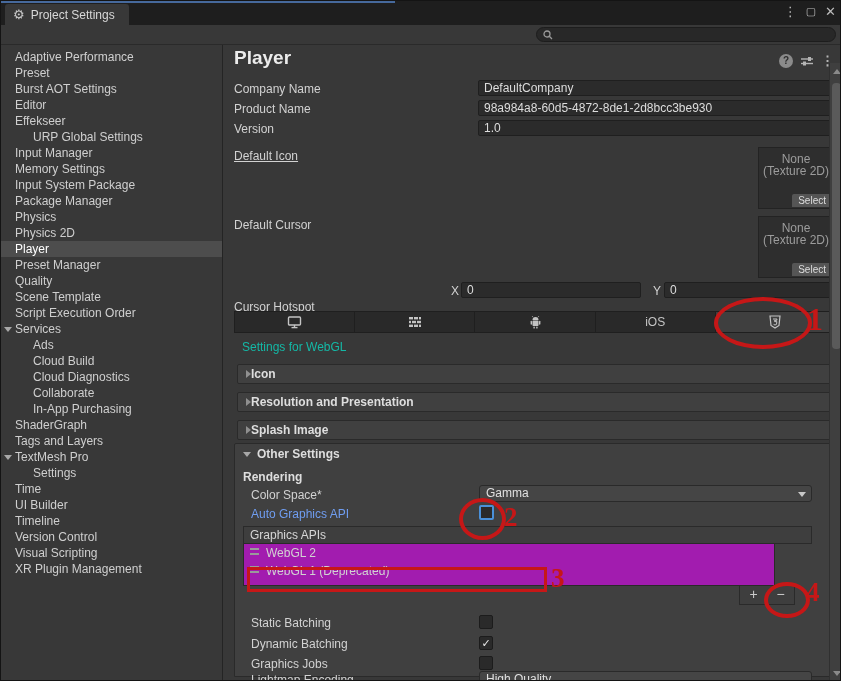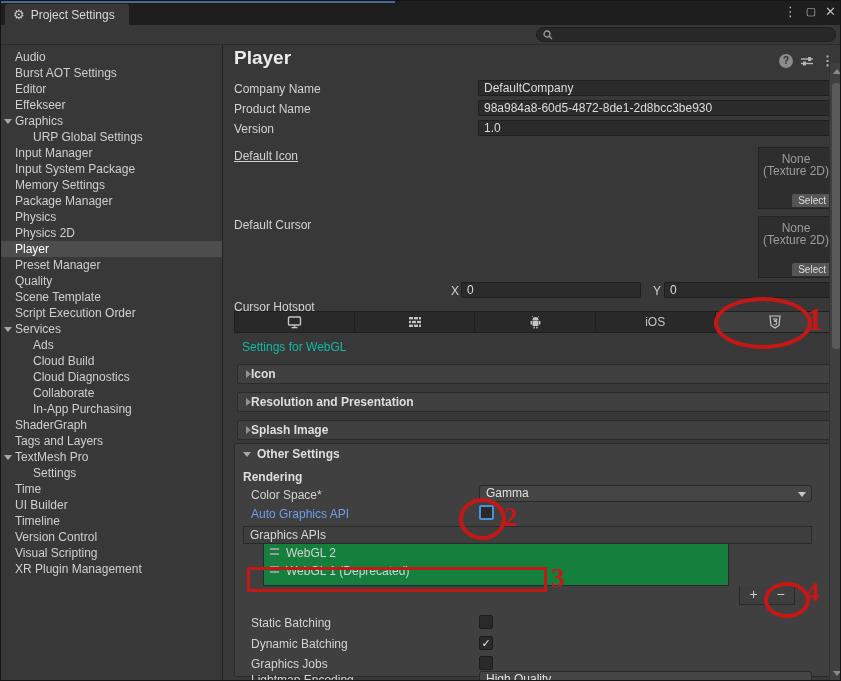--- a/index.html
+++ b/index.html
@@ -60,21 +60,21 @@
   .olbl.blue { color:#6f9df1; }
   .dropdown { position:absolute; left:244px; width:333px; height:17px; background:#454545; border:1px solid #2a2a2a;
     border-radius:3px; line-height:15px; padding:0 6px; color:#e0e0e0; }
   .dropdown .dd-arrow { position:absolute; right:5px; top:6px; width:0; height:0;
     border-left:4px solid transparent; border-right:4px solid transparent; border-top:5px solid #c8c8c8; }
   .cb { position:absolute; width:14px; height:14px; background:#2a2a2a; border:1px solid #1c1c1c; border-radius:2px;
     color:#eaeaea; font-size:11px; line-height:12px; text-align:center; }
   .cb.focusblue { border:2px solid #4a90d9; width:15px; height:15px; }
   .api-bar { position:absolute; left:8px; top:82px; width:569px; height:18px; background:#3e3e3e; border:1px solid #2a2a2a;
     line-height:16px; padding-left:6px; color:#d6d6d6; }
-  .api-list { position:absolute; left:8px; top:100px; width:466px; height:42px; background:#15803d; border:1px solid #2a2a2a; border-top:none;margin-left:20px; }
+  .api-list { position:absolute; left:8px; top:100px; width:532px; height:42px; background:#a21caf; border:1px solid #2a2a2a; border-top:none; }
   .api-row { position:relative; height:18px; line-height:18px; padding-left:22px; color:#d2d2d2; }
   .api-row .handle { position:absolute; left:6px; top:4px; width:9px; height:7px;
     border-top:2px solid #9a9a9a; border-bottom:2px solid #9a9a9a; }
   .api-foot { position:absolute; left:504px; top:142px; width:56px; height:19px; background:#3e3e3e;
     border:1px solid #2a2a2a; border-top:none; display:flex; }
   .api-btn { flex:1; text-align:center; line-height:17px; color:#cccccc; font-size:14px; cursor:default; }
   
   .vscroll { position:absolute; left:606px; top:18px; width:13px; height:619px; background:#3f3f3f; border-left:1px solid #303030; }
   .vthumb { position:absolute; left:2px; top:20px; width:9px; height:266px; background:#5a5a5a; border-radius:4px; }
   .sarrow { position:absolute; left:3px; width:0; height:0; border-left:4px solid transparent; border-right:4px solid transparent; }
@@ -110,29 +110,29 @@
       <svg width="10" height="10" viewBox="0 0 10 10">
         <circle cx="4" cy="4" r="3" fill="none" stroke="#9a9a9a" stroke-width="1.3"></circle>
         <line x1="6.3" y1="6.3" x2="9" y2="9" stroke="#9a9a9a" stroke-width="1.3"></line>
       </svg>
       <span></span>
     </div>
   </div>
 
   <div class="sidebar">
     <div class="sb-list">
-        <div class="sb-item"><span>Audio</span></div>
+        <div class="sb-item"><span>Adaptive Performance</span></div>
+        <div class="sb-item"><span>Preset</span></div>
         <div class="sb-item"><span>Burst AOT Settings</span></div>
         <div class="sb-item"><span>Editor</span></div>
         <div class="sb-item"><span>Effekseer</span></div>
-        <div class="sb-item"><span class="tri down"></span><span>Graphics</span></div>
         <div class="sb-item indent"><span>URP Global Settings</span></div>
         <div class="sb-item"><span>Input Manager</span></div>
+        <div class="sb-item"><span>Memory Settings</span></div>
         <div class="sb-item"><span>Input System Package</span></div>
-        <div class="sb-item"><span>Memory Settings</span></div>
         <div class="sb-item"><span>Package Manager</span></div>
         <div class="sb-item"><span>Physics</span></div>
         <div class="sb-item"><span>Physics 2D</span></div>
         <div class="sb-item selected"><span>Player</span></div>
         <div class="sb-item"><span>Preset Manager</span></div>
         <div class="sb-item"><span>Quality</span></div>
         <div class="sb-item"><span>Scene Template</span></div>
         <div class="sb-item"><span>Script Execution Order</span></div>
         <div class="sb-item"><span class="tri down"></span><span>Services</span></div>
         <div class="sb-item indent"><span>Ads</span></div>

